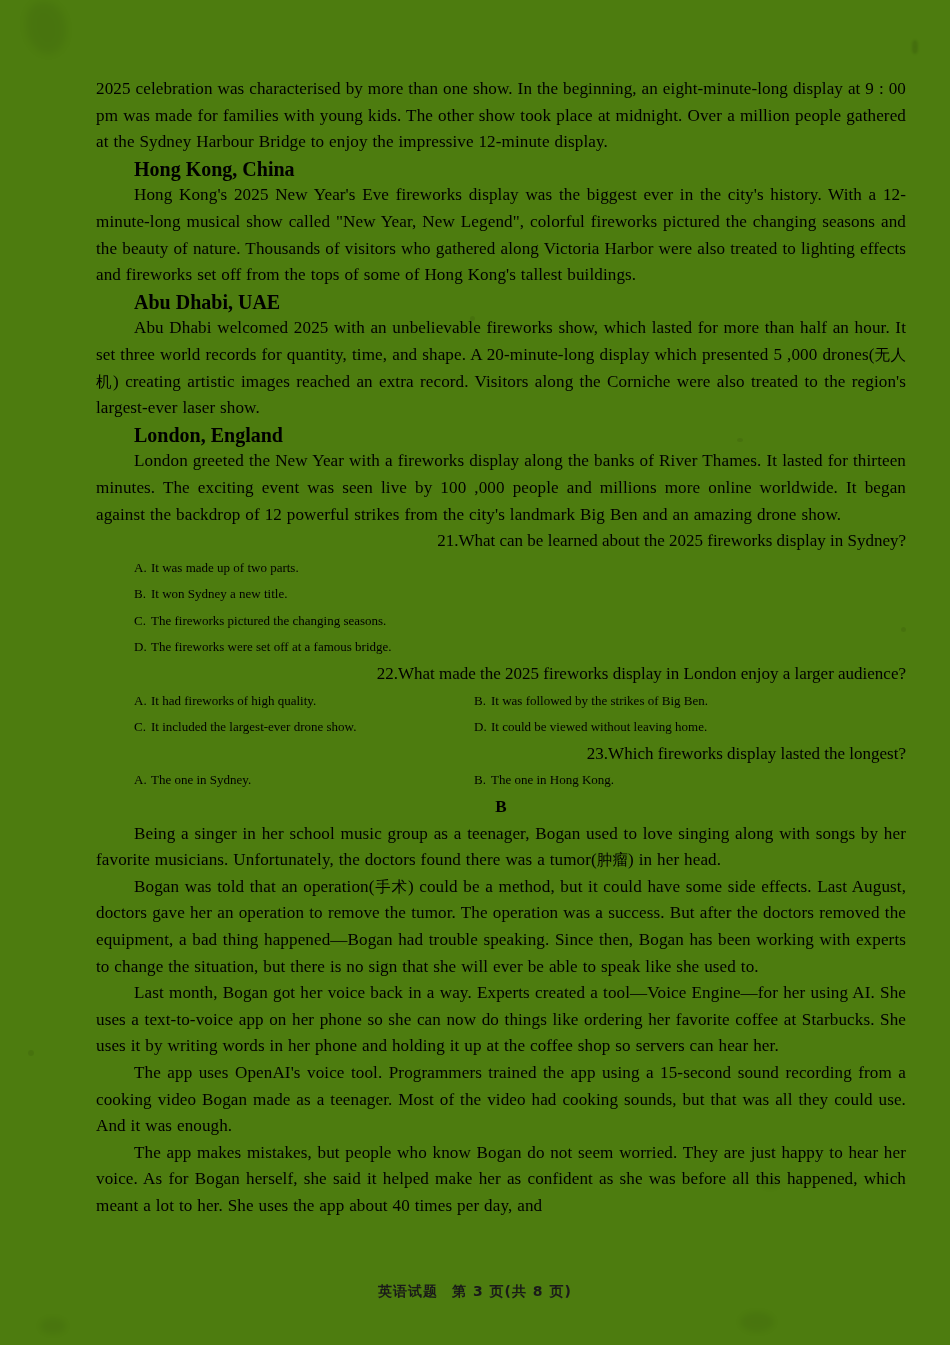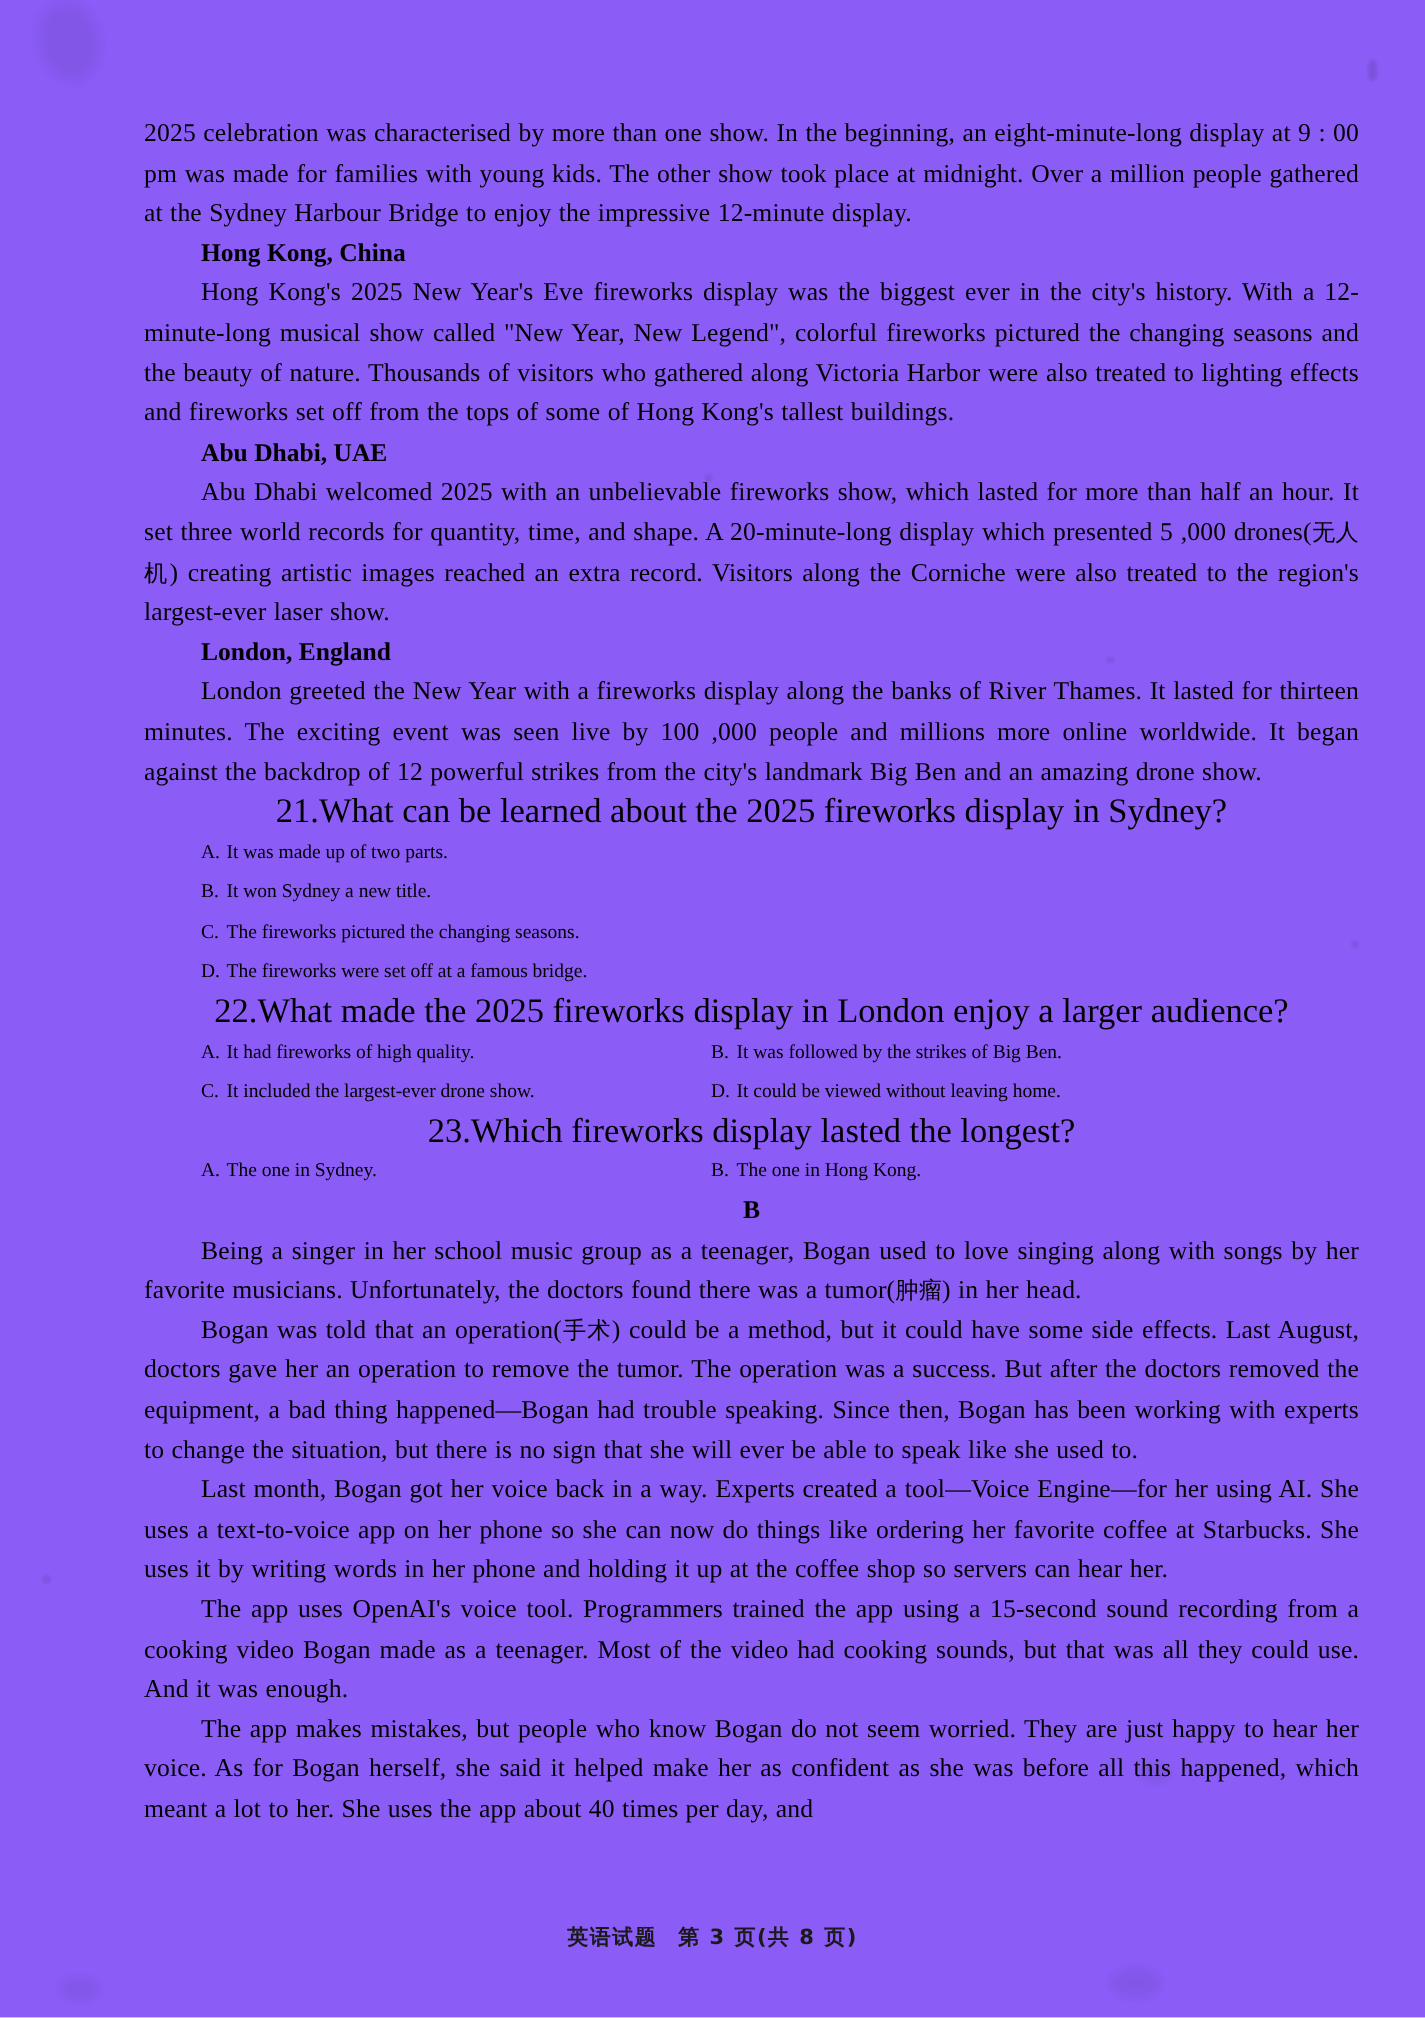--- a/index.html
+++ b/index.html
@@ -10,21 +10,21 @@
   }
   body {
     font-family: "Liberation Serif", "DejaVu Serif", serif;
     color: #000000;
   }
   .page {
     position: relative;
     width: 950px;
     height: 1345px;
     margin: 0 auto;
-    background: #8b5cf6;
+    background: #4d7c0f;
     overflow: hidden;
   }
   
   .smudge {
     position: absolute;
     pointer-events: none;
     border-radius: 50%;
     background: #000;
   }
   .smudge-topleft {
@@ -77,42 +77,42 @@
     text-align: justify;
     text-justify: inter-word;
     letter-spacing: 0.1px;
     word-spacing: 0.5px;
   }
   p.para.indent {
     text-indent: 38px;
   }
   .subhead {
     margin: 0;
-    font-size: 17px;
+    font-size: 20px;
     line-height: 26.6px;
     font-weight: bold;
     text-indent: 38px;
   }
   .section-letter {
     margin: 0;
     font-size: 17.1px;
     line-height: 26.6px;
     font-weight: bold;
     text-align: center;
   }
 
   
   .question {
     margin: 0;
   }
   .q-stem {
     margin: 0;
-    font-size: 23px;
-    line-height: 26.6px;
-    text-align: center;
+    font-size: 17px;
+    line-height: 26.6px;
+    text-align: right;
     white-space: nowrap;
   }
   .q-stem .qnum {
     display: inline-block;
     min-width: 26px;
   }
   .opt-stack {
     margin: 0;
     padding-left: 38px;
   }

